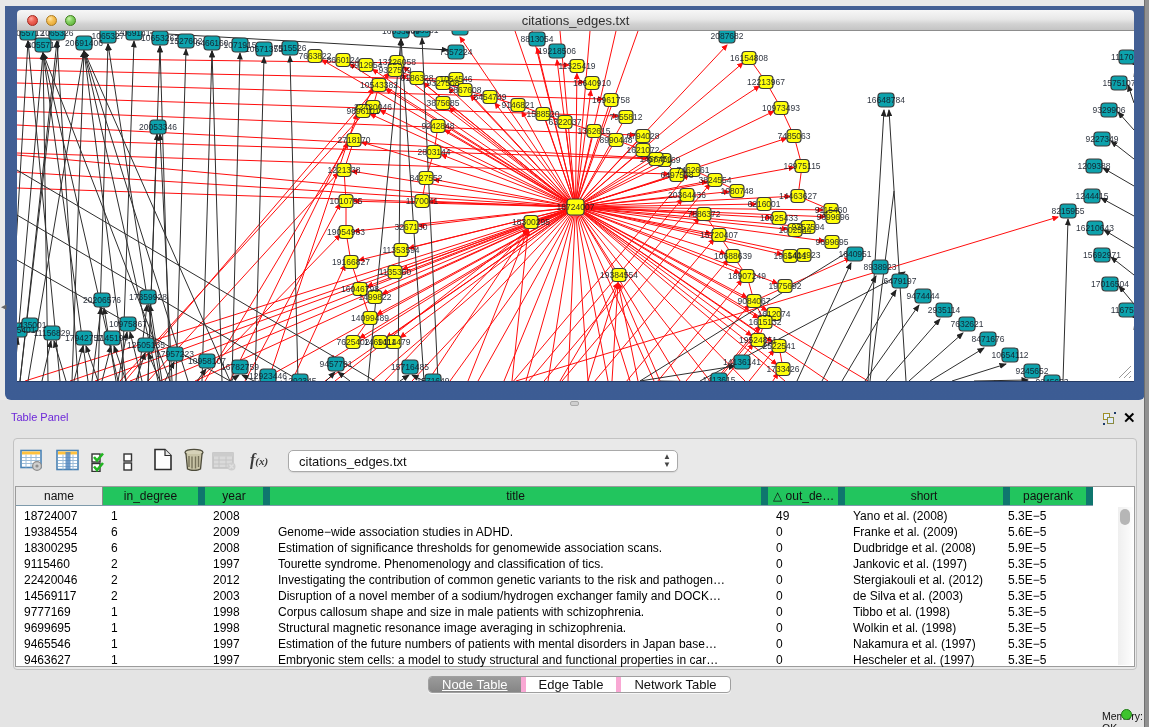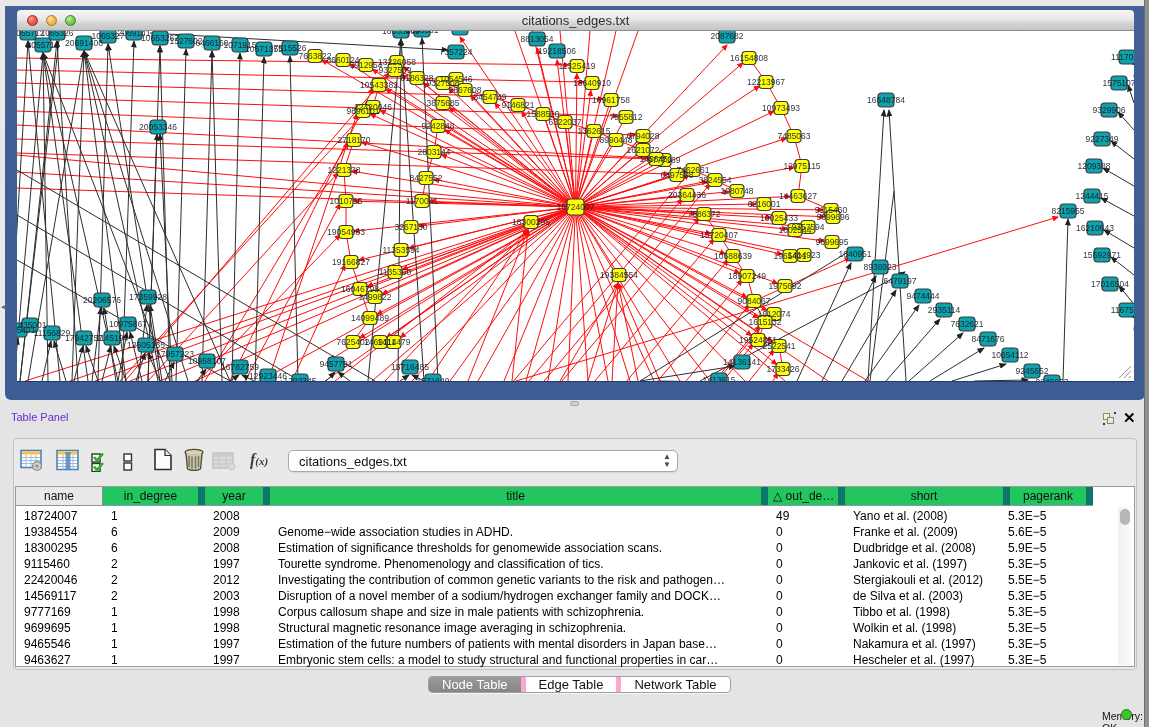--- a/index.html
+++ b/index.html
@@ -54,21 +54,21 @@
 .row span { position:absolute; top:3px; white-space:nowrap; }
 
 
 #sb { position:absolute; left:1118px; top:507px; width:15px; height:158px; background:linear-gradient(90deg,#efefef,#fdfdfd); }
 #sb .thumb { position:absolute; left:2px; top:2px; width:10px; height:16px; background:#b6b6b6; border-radius:5px; }
 
 
 #tabs { position:absolute; left:428px; top:676px; height:17px; display:flex;
   border:1px solid #9f9f9f; border-radius:4px; overflow:hidden; background:#fff; box-shadow:0 1px 0 rgba(255,255,255,.7);}
 #tabs .tab { font-size:13px; color:#111; padding:0 13px; line-height:15px; }
-#tabs .sel { background:linear-gradient(#9b9b9b,#858585); color:#fff; }
+#tabs .sel { background:linear-gradient(#9b9b9b,#858585); color:#fff;text-decoration:underline; }
 #tabs .tab + .tab { border-left:5px solid #f9a8d4; }
 
 #memory { position:absolute; left:1062px; top:710px; font-size:10.5px; color:#111;padding-left:40px; }
 #memdot { position:absolute; left:1121px; top:709px; width:11px; height:11px; border-radius:50%;
   background:#3ec42e; border:1px solid #1e7a14; }
 
 
 #larrow { position:absolute; left:1px; top:303px; font-size:7px; color:#666; }
 </style></head>
 <body>

